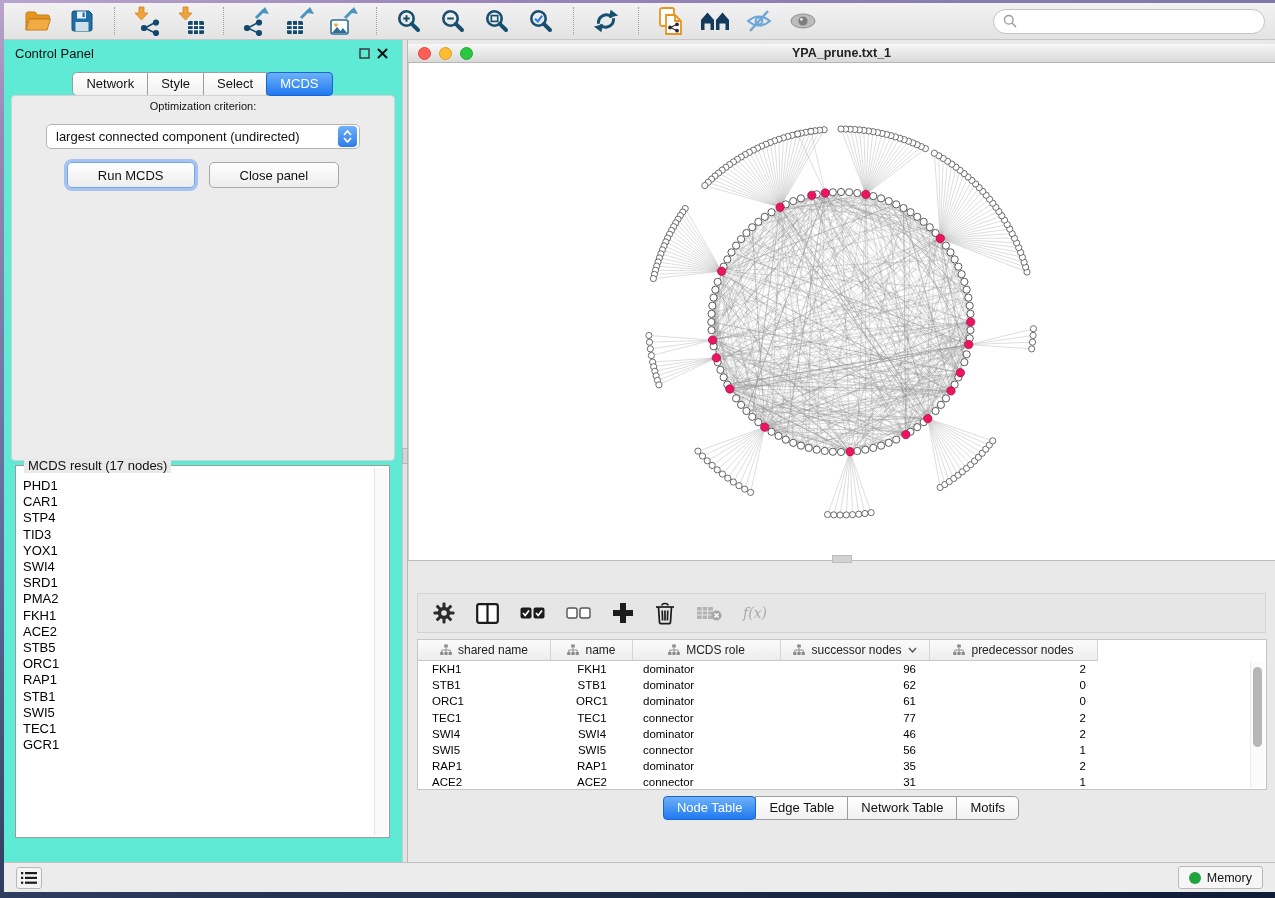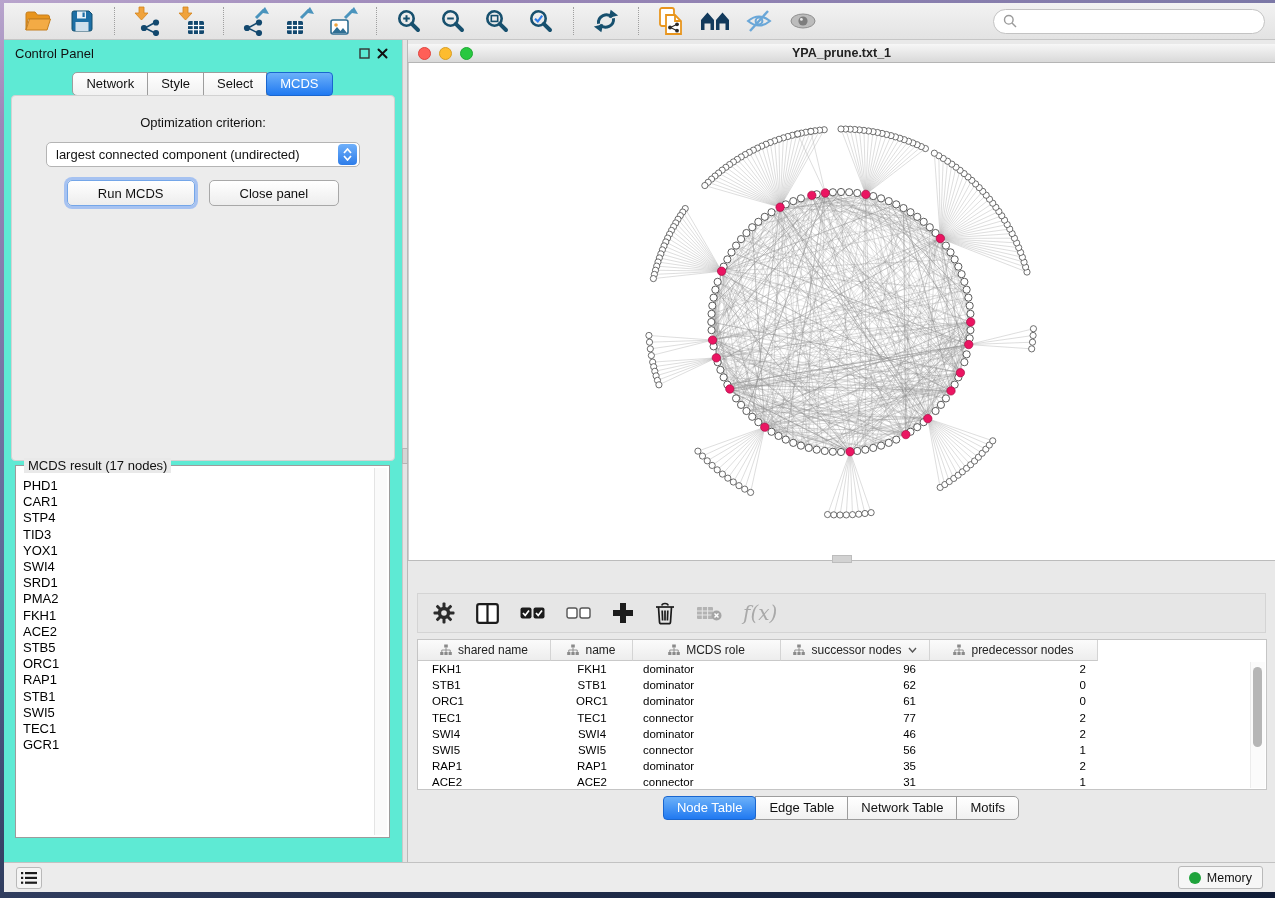--- a/index.html
+++ b/index.html
@@ -29,21 +29,21 @@
   .panel-head .spacer { flex:1; }
   .mini-ic { width:18px; height:16px; display:flex; align-items:center; justify-content:center; }
   .cp-tabs { position:absolute; left:0; right:0; top:32px; display:flex; justify-content:center; }
   .tab { background:linear-gradient(#ffffff,#f1f1f1); border:1px solid #9d9d9d; color:#111;
     font-size:13px; padding:3px 13px 4px; margin-left:-1px; position:relative; }
   .tab:first-child { border-radius:5px 0 0 5px; }
   .tab:last-child { border-radius:0 5px 5px 0; }
   .tab.sel { background:linear-gradient(#6cb1f9,#2079f1); border-color:#1a66cf; color:#fff; z-index:2; border-radius:4px; }
   .cp-panel { position:absolute; left:7px; right:7px; top:55px; height:366px;
     background:#ececec; border:1px solid #d2d2d2; border-radius:4px; text-align:center; }
-  .crit-label { margin-top:19px; font-size:13px; color:#111; }
+  .crit-label { margin-top:4px; font-size:11px; color:#111; }
   .select { margin:12px auto 0; width:314px; height:25px; background:#fff; border:1px solid #b4b4b4;
     border-radius:5px; display:flex; align-items:center; padding-left:9px; font-size:13px; color:#111; }
   .select .stepper { margin-left:auto; margin-right:2px; width:19px; height:21px; border-radius:4px;
     background:linear-gradient(#6fb0fa,#2d7ce9); display:flex; flex-direction:column; align-items:center; justify-content:center; gap:1px; }
   .btn-row { margin-top:13px; display:flex; justify-content:center; gap:14px; }
   .pbtn { height:26px; padding:0 30px; font-size:13px; color:#111;
     background:linear-gradient(#ffffff,#ededed); border:1px solid #a8a8a8; border-radius:5px; }
   .pbtn.focused { border-color:#74a6e8; box-shadow:0 0 0 3px rgba(110,160,245,.55); }
   .result-group { position:absolute; left:11px; right:12px; top:425px; bottom:24px;
     background:#fff; border:1px solid #9c9c9c; }
@@ -73,21 +73,21 @@
   .net-canvas { flex:1; background:#fff; position:relative; border-left:1px solid #d0d0d0; }
   .net-canvas svg { position:absolute; inset:0; }
 
   
   .table-panel { flex:1; background:#e9e9e9; border-top:1px solid #bcbcbc; position:relative; }
   .tp-handle { position:absolute; top:-6px; left:50%; margin-left:-10px; width:20px; height:8px;
     background:#d2d2d2; border:1px solid #bdbdbd; }
   .tp-toolbar { position:absolute; left:9px; right:9px; top:32px; height:40px;
     background:#e6e6e6; border:1px solid #d4d4d4; display:flex; align-items:center; gap:21px; padding:0 15px; }
   .tp-ic { display:flex; align-items:center; justify-content:center; }
-  .fx { font-family:"DejaVu Serif", serif; font-style:italic; font-size:20px; color:#a9a9a9; }
+  .fx { font-family:"DejaVu Serif", serif; font-style:italic; font-size:14px; color:#a9a9a9; }
   .tbl-wrap { position:absolute; left:9px; right:8px; top:78px; bottom:72px; background:#fff;
     border:1px solid #c5c5c5; overflow:hidden; }
   .thead { display:flex; height:21px; font-size:12px; color:#222; }
   .th { background:linear-gradient(#fbfbfb,#ededed); border-right:1px solid #d4d4d4; border-bottom:1px solid #c9c9c9;
     display:flex; align-items:center; justify-content:center; gap:6px; }
   .trow { display:flex; height:16.2px; font-size:11.5px; color:#000; align-items:center; }
   .td { overflow:hidden; white-space:nowrap; }
   .tbl-scroll { position:absolute; top:22px; right:1px; bottom:1px; width:15px;
     background:#fbfbfb; border-left:1px solid #ececec; }
   .tbl-thumb { position:absolute; top:5px; left:2px; width:9px; height:80px; background:#b6b6b6; border-radius:5px; }

